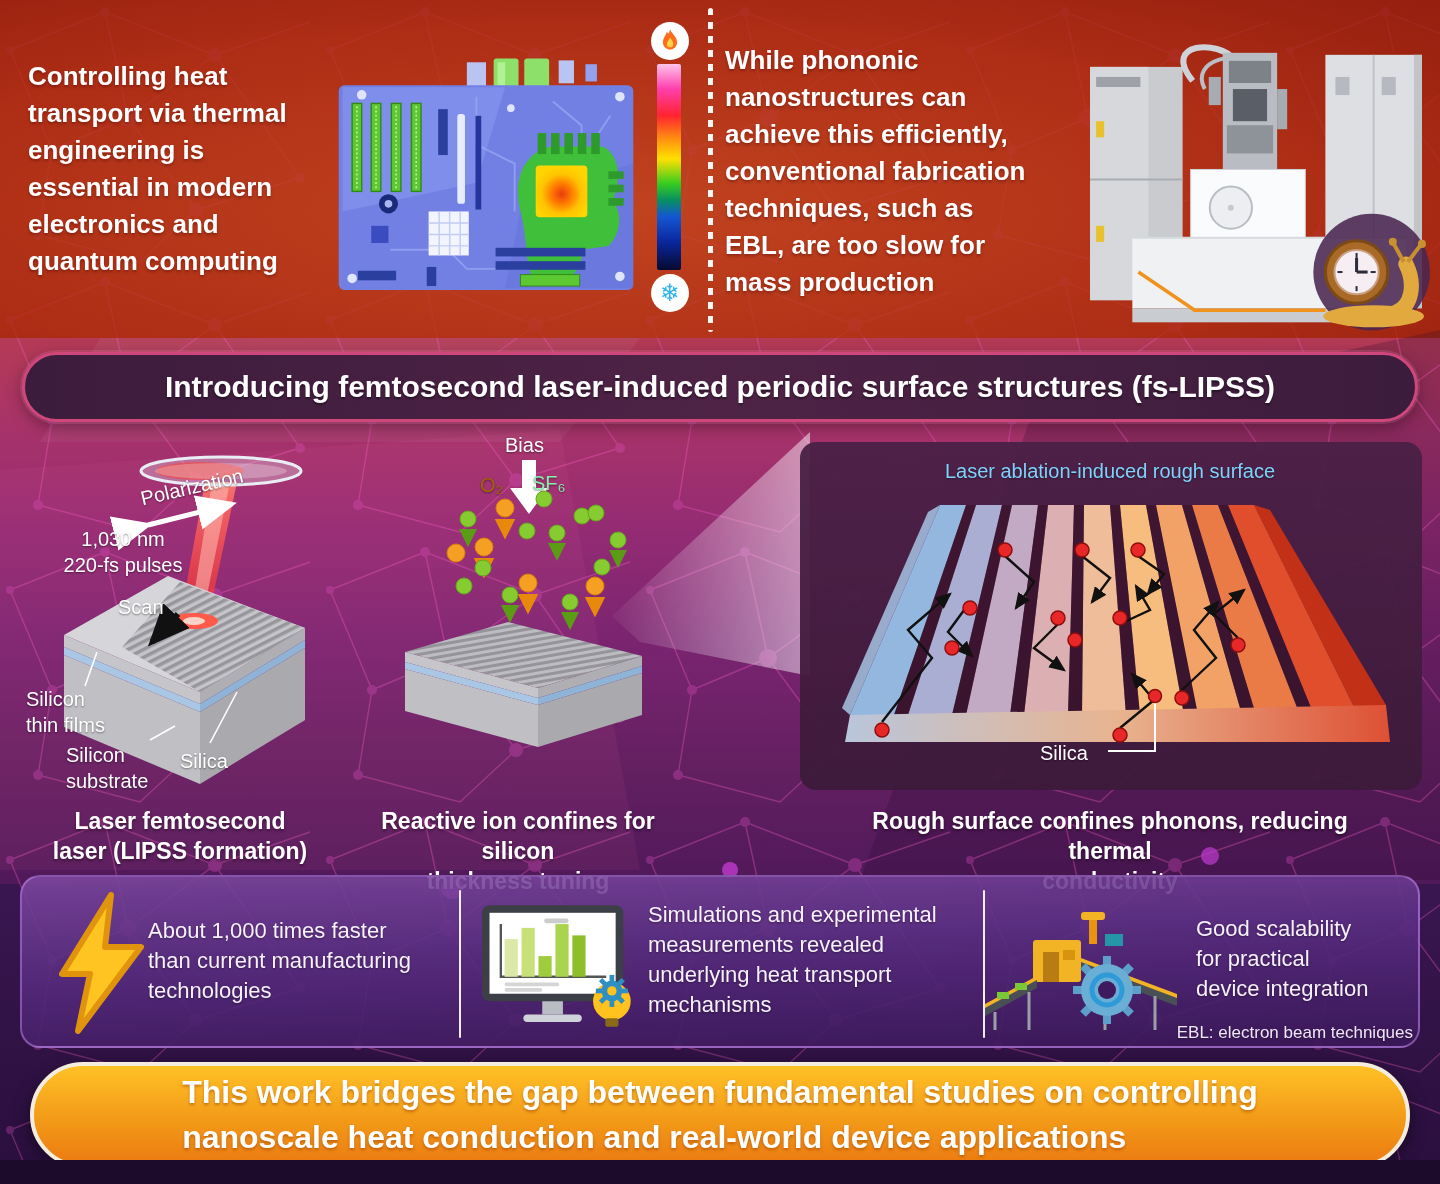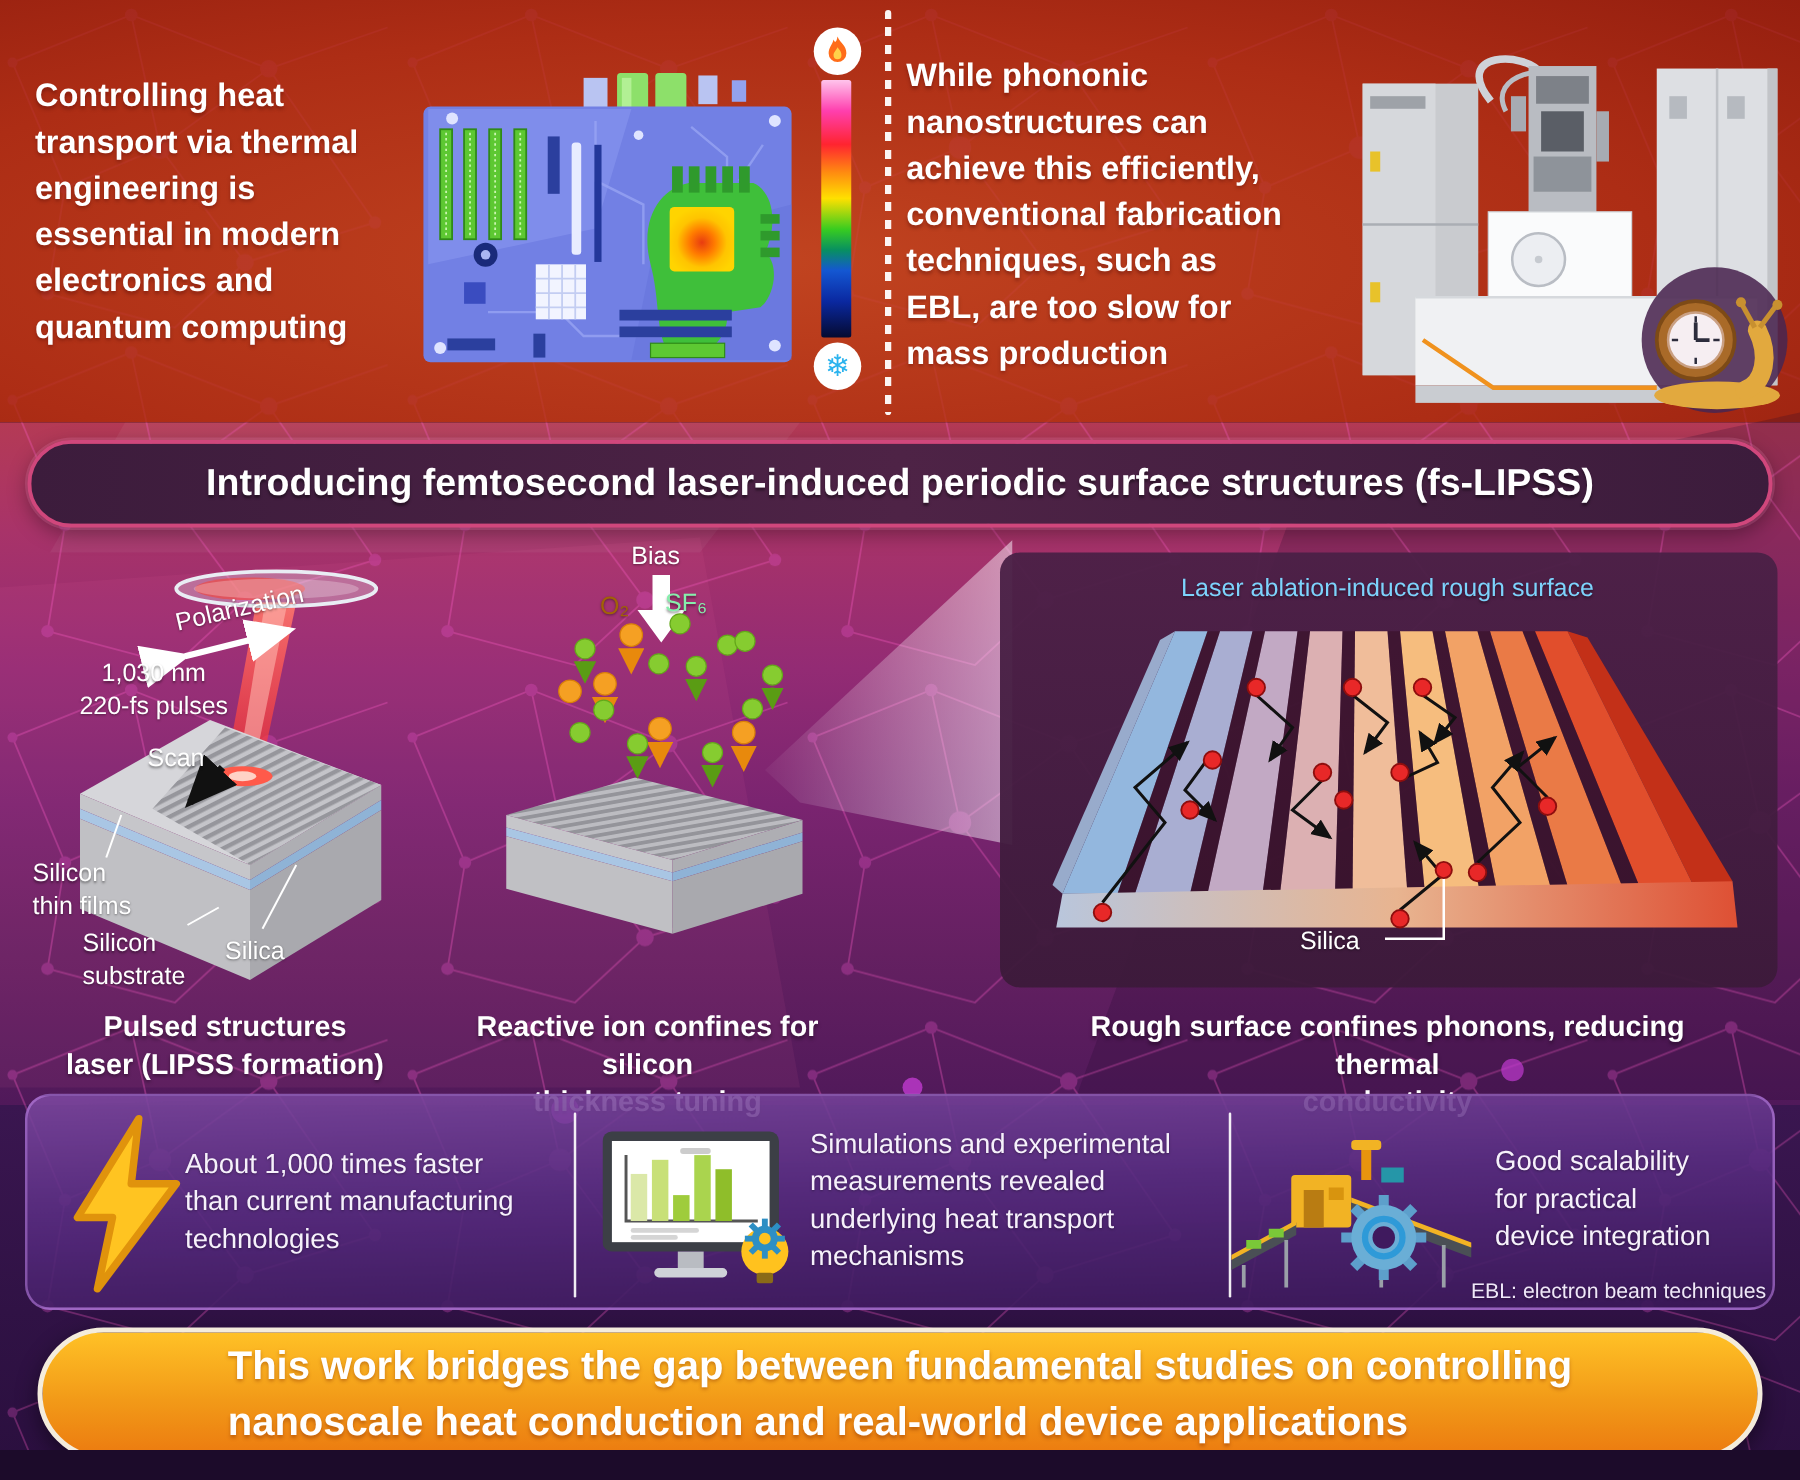--- a/index.html
+++ b/index.html
@@ -287,21 +287,21 @@
   </svg>
   <div class="abs lbl" style="left:138px;top:486px;transform:rotate(-13deg);transform-origin:left top;">Polarization</div>
   <div class="abs lbl t" style="left:48px;top:526px;width:150px;text-align:center;">1,030 nm
 220-fs pulses</div>
   <div class="abs lbl" style="left:118px;top:594px;">Scan</div>
   <div class="abs lbl t" style="left:26px;top:686px;">Silicon
 thin films</div>
   <div class="abs lbl t" style="left:66px;top:742px;">Silicon
 substrate</div>
   <div class="abs lbl" style="left:180px;top:748px;">Silica</div>
-  <div class="abs caption t" style="left:20px;top:806px;width:320px;">Pulsed structures
+  <div class="abs caption t" style="left:20px;top:806px;width:320px;">Laser femtosecond
 laser (LIPSS formation)</div>
 
   <svg class="abs" style="left:600px;top:430px;" width="210" height="250" viewBox="0 0 210 250">
     <defs>
       <linearGradient id="coneGrad" x1="0" y1="0" x2="1" y2="0">
         <stop offset="0%" stop-color="rgba(255,255,255,0.04)"></stop>
           <stop offset="100%" stop-color="rgba(252,248,255,0.5)"></stop>
       </linearGradient>
     </defs>
     <polygon points="12,186 210,2 210,246 40,212" fill="url(#coneGrad)"></polygon>

